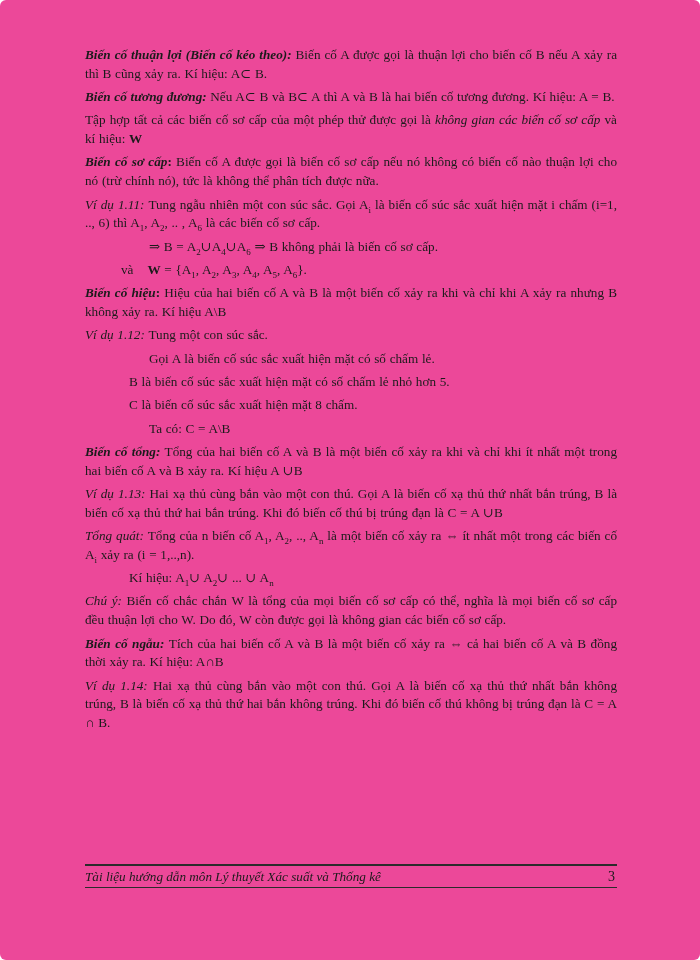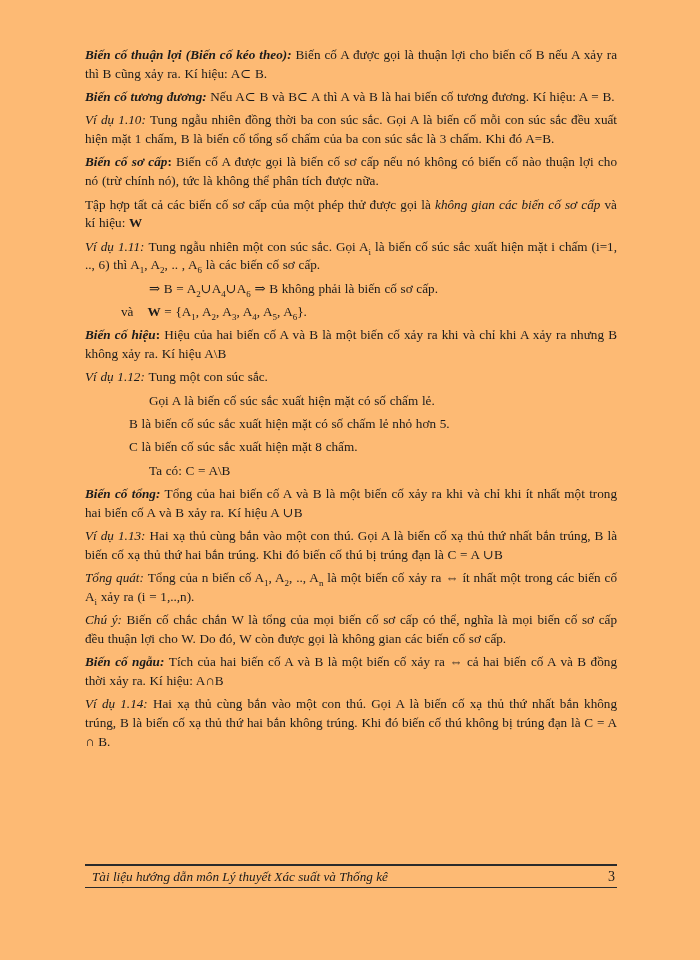--- a/index.html
+++ b/index.html
@@ -5,21 +5,21 @@
   html,body{margin:0;padding:0;}
   body{
     width:700px;height:960px;
     background:#ffffff;
     font-family:"Liberation Serif","DejaVu Serif",serif;
     color:#1b1b1b;
     position:relative;
     overflow:hidden;
   }
   .page{
-    position:absolute;inset:0;background:#fdba74;
+    position:absolute;inset:0;background:#ec4899;border-radius:6px;
   }
   .doc-body{
     position:absolute;
     left:85px;top:46px;width:532px;
   }
   .para{
     margin:0 0 4.5px 0;
     font-size:13.2px;
     line-height:18.8px;
     word-spacing:0.4px;
@@ -44,49 +44,48 @@
   .footer-row{
     display:flex;
     justify-content:space-between;
     align-items:flex-end;
     border-bottom:1.5px solid #2b2b2b;
     padding:1px 2px 2px 0;
   }
   .footer-text{
     font-style:italic;
     font-size:13.2px;
-    margin-left:7px;
   }
   .footer-page{
     font-size:14px;
   }
 </style>
 </head>
 <body>
 
 <div class="page">
 
   <div class="doc-body">
       <p class="para ind-0"><span class="run-bi">Biến cố thuận lợi (Biến cố kéo theo): </span><span>Biến cố A được gọi là thuận lợi cho biến cố B nếu A xảy ra thì B cũng xảy ra.  Kí hiệu: A⊂ B.</span></p>
       <p class="para ind-0"><span class="run-bi">Biến cố tương đương: </span><span>Nếu A⊂ B và B⊂ A thì A và B là hai biến cố tương đương. Kí hiệu: A = B.</span></p>
-      <p class="para ind-0"><span class="run-i">Ví dụ 1.10: </span><span>Tung ngẫu nhiên đồng thời ba con súc sắc. Gọi A là biến cố mỗi con súc sắc đều xuất hiện mặt 1 chấm, B là biến cố tổng số chấm của ba con súc sắc là 3 chấm. Khi đó A=B.</span></p>
+      <p class="para ind-0"><span>Tập hợp tất cả các biến cố sơ cấp của một phép thử được gọi là </span><span class="run-i">không gian các biến cố sơ cấp</span><span> và kí hiệu: </span><span class="run-b">W</span></p>
       <p class="para ind-0"><span class="run-bi">Biến cố sơ cấp</span><span class="run-b">: </span><span>Biến cố A được gọi là biến cố sơ cấp nếu nó không có biến cố nào thuận lợi cho nó (trừ chính nó), tức là không thể phân tích được nữa.</span></p>
-      <p class="para ind-0"><span>Tập hợp tất cả các biến cố sơ cấp của một phép thử được gọi là </span><span class="run-i">không gian các biến cố sơ cấp</span><span> và kí hiệu: </span><span class="run-b">W</span></p>
       <p class="para ind-0"><span class="run-i">Ví dụ 1.11: </span><span>Tung ngẫu nhiên một con súc sắc. Gọi A</span><sub>i</sub><span> là biến cố súc sắc xuất hiện mặt i chấm (i=1, .., 6) thì A</span><sub>1</sub><span>, A</span><sub>2</sub><span>, .. , A</span><sub>6</sub><span> là các biến cố sơ cấp.</span></p>
       <p class="para ind-1"><span>⇒ B = A</span><sub>2</sub><span>∪A</span><sub>4</sub><span>∪A</span><sub>6</sub><span> ⇒ B không phải là biến cố sơ cấp.</span></p>
       <p class="para ind-3"><span>và</span><span class="run-tab"></span><span class="run-b">W</span><span> = {A</span><sub>1</sub><span>, A</span><sub>2</sub><span>, A</span><sub>3</sub><span>, A</span><sub>4</sub><span>, A</span><sub>5</sub><span>, A</span><sub>6</sub><span>}.</span></p>
       <p class="para ind-0"><span class="run-bi">Biến cố hiệu</span><span class="run-b">: </span><span>Hiệu của hai biến cố A và B là một biến cố xảy ra khi và chỉ khi A xảy ra nhưng B không xảy ra. Kí hiệu A\B</span></p>
       <p class="para ind-0"><span class="run-i">Ví dụ 1.12: </span><span>Tung một con súc sắc.</span></p>
       <p class="para ind-1"><span>Gọi A là biến cố súc sắc xuất hiện mặt có số chấm lẻ.</span></p>
       <p class="para ind-2"><span>B là biến cố súc sắc xuất hiện mặt có số chấm lẻ nhỏ hơn 5.</span></p>
       <p class="para ind-2"><span>C là biến cố súc sắc xuất hiện mặt 8 chấm.</span></p>
       <p class="para ind-1"><span>Ta có:  C = A\B</span></p>
       <p class="para ind-0"><span class="run-bi">Biến cố tổng: </span><span>Tổng của hai biến cố A và B là một biến cố xảy ra khi và chỉ khi ít nhất một trong hai biến cố A và B xảy ra. Kí hiệu A ∪B</span></p>
       <p class="para ind-0"><span class="run-i">Ví dụ 1.13: </span><span>Hai xạ thủ cùng bắn vào một con thú. Gọi A là biến cố xạ thủ thứ nhất bắn trúng, B là biến cố xạ thủ thứ hai bắn trúng. Khi đó biến cố thú bị trúng đạn là C = A ∪B</span></p>
       <p class="para ind-0"><span class="run-i">Tổng quát: </span><span>Tổng của n biến cố A</span><sub>1</sub><span>, A</span><sub>2</sub><span>, .., A</span><sub>n</sub><span> là một biến cố xảy ra ⇔ ít nhất một trong các biến cố A</span><sub>i</sub><span> xảy ra (i = 1,..,n).</span></p>
+      <p class="para ind-2"><span>Kí hiệu: A</span><sub>1</sub><span>∪ A</span><sub>2</sub><span>∪ ... ∪ A</span><sub>n</sub></p>
       <p class="para ind-0"><span class="run-i">Chú ý: </span><span>Biến cố chắc chắn W là tổng của mọi biến cố sơ cấp có thể, nghĩa là mọi biến cố sơ cấp đều thuận lợi cho W. Do đó, W còn được gọi là không gian các biến cố sơ cấp.</span></p>
       <p class="para ind-0"><span class="run-bi">Biến cố ngẫu: </span><span>Tích của hai biến cố A và B là một biến cố xảy ra ⇔ cả hai biến cố A và B đồng thời xảy ra. Kí hiệu: A∩B</span></p>
       <p class="para ind-0"><span class="run-i">Ví dụ 1.14: </span><span>Hai xạ thủ cùng bắn vào một con thú. Gọi A là biến cố xạ thủ thứ nhất bắn không trúng, B là biến cố xạ thủ thứ hai bắn không trúng. Khi đó biến cố thú không bị trúng đạn là C = A ∩ B.</span></p>
     </div>
 
   <div class="page-footer">
     <div class="footer-rule"></div>
     <div class="footer-row">
       <span class="footer-text">Tài liệu hướng dẫn môn Lý thuyết Xác suất và Thống kê</span>
       <span class="footer-page">3</span>

